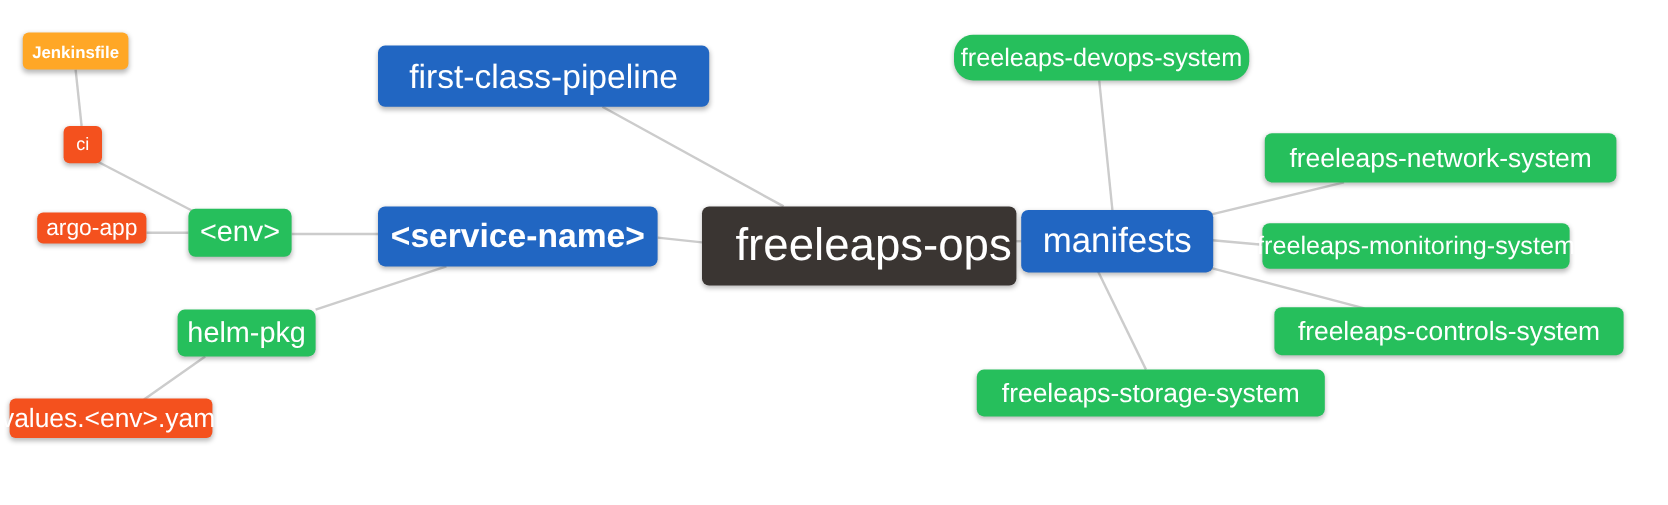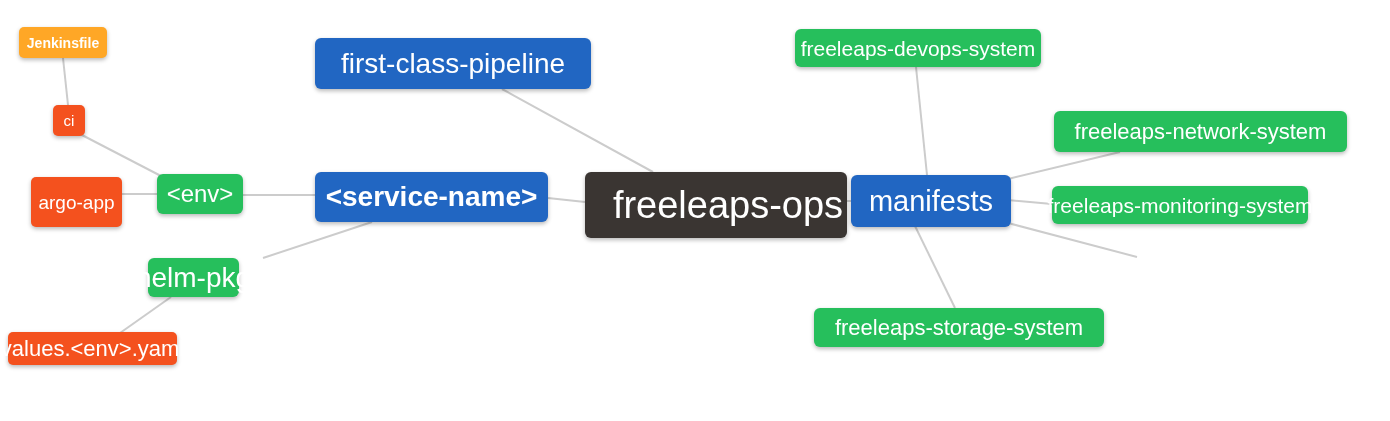--- a/index.html
+++ b/index.html
@@ -35,23 +35,23 @@
     white-space: nowrap;
     border-radius: 6px;
     box-shadow: 0 2px 4px rgba(0,0,0,0.28);
     box-sizing: border-box;
     cursor: default;
     line-height: 1;
   }
   
   .n-jenkinsfile   { left: 19px;   top: 27px;  width: 88px;  height: 31px; font-size: 14px; border-radius: 5px; }
   .n-ci            { left: 53px;   top: 105px; width: 32px;  height: 31px; font-size: 15px; border-radius: 5px; }
-  .n-argo-app      { left: 31px;   top: 177px; width: 91px;  height: 50px; font-size: 19px; border-radius: 5px; }
+  .n-argo-app      { left: 31px;   top: 177px; width: 91px;  height: 26px; font-size: 19px; border-radius: 5px; }
   .n-env           { left: 157px;  top: 174px; width: 86px;  height: 40px; font-size: 24px; }
-  .n-helm-pkg      { left: 148px;  top: 258px; width: 91px; height: 39px; font-size: 28px; }
+  .n-helm-pkg      { left: 148px;  top: 258px; width: 115px; height: 39px; font-size: 24px; }
   .n-values        { left: 8px;    top: 332px; width: 169px; height: 33px; font-size: 22px; border-radius: 5px; }
   .n-pipeline      { left: 315px;  top: 38px;  width: 276px; height: 51px; font-size: 28px; }
   .n-service-name  { left: 315px;  top: 172px; width: 233px; height: 50px; font-size: 28px; font-weight: bold; }
   .n-ops           { left: 585px;  top: 172px; width: 262px; height: 66px; font-size: 38px; padding-left: 24px; }
   .n-manifests     { left: 851px;  top: 175px; width: 160px; height: 52px; font-size: 29px; }
   .n-devops        { left: 795px;  top: 29px;  width: 246px; height: 38px; font-size: 21px; }
   .n-network       { left: 1054px; top: 111px; width: 293px; height: 41px; font-size: 22px; }
   .n-monitoring    { left: 1052px; top: 186px; width: 256px; height: 38px; font-size: 21px; }
   .n-controls      { left: 1062px; top: 256px; width: 291px; height: 40px; font-size: 22px; }
   .n-storage       { left: 814px;  top: 308px; width: 290px; height: 39px; font-size: 22px; }
@@ -81,18 +81,19 @@
   <div class="node n-jenkinsfile" style="background: rgb(255, 167, 38); font-weight: bold;">Jenkinsfile</div>
   <div class="node n-ci" style="background: rgb(244, 81, 30);">ci</div>
   <div class="node n-argo-app" style="background: rgb(244, 81, 30);">argo-app</div>
   <div class="node n-env" style="background: rgb(38, 191, 92);">&lt;env&gt;</div>
   <div class="node n-helm-pkg" style="background: rgb(38, 191, 92);">helm-pkg</div>
   <div class="node n-values" style="background: rgb(244, 81, 30);">values.&lt;env&gt;.yaml</div>
   <div class="node n-pipeline" style="background: rgb(33, 102, 194);">first-class-pipeline</div>
   <div class="node n-service-name" style="background: rgb(33, 102, 194);">&lt;service-name&gt;</div>
   <div class="node n-ops" style="background: rgb(58, 53, 50);">freeleaps-ops</div>
   <div class="node n-manifests" style="background: rgb(33, 102, 194);">manifests</div>
-  <div class="node n-devops" style="background: rgb(38, 191, 92);">freeleaps-devops-system</div>
+  <div class="node n-devops" style="background: rgb(38, 191, 92); border-radius: 16px;">freeleaps-devops-system</div>
   <div class="node n-network" style="background: rgb(38, 191, 92);">freeleaps-network-system</div>
   <div class="node n-monitoring" style="background: rgb(38, 191, 92);">freeleaps-monitoring-system</div>
+  <div class="node n-controls" style="background: rgb(38, 191, 92);">freeleaps-controls-system</div>
   <div class="node n-storage" style="background: rgb(38, 191, 92);">freeleaps-storage-system</div>
 
 </div>
 
 </body></html>

